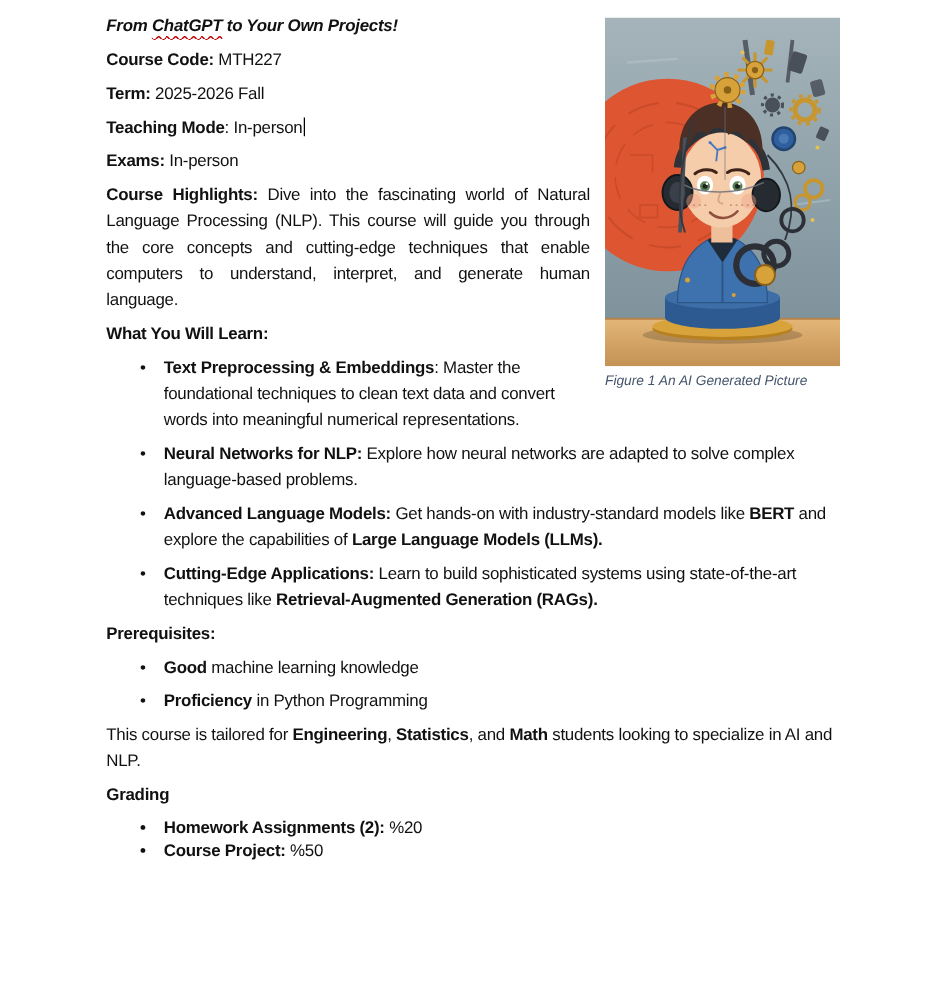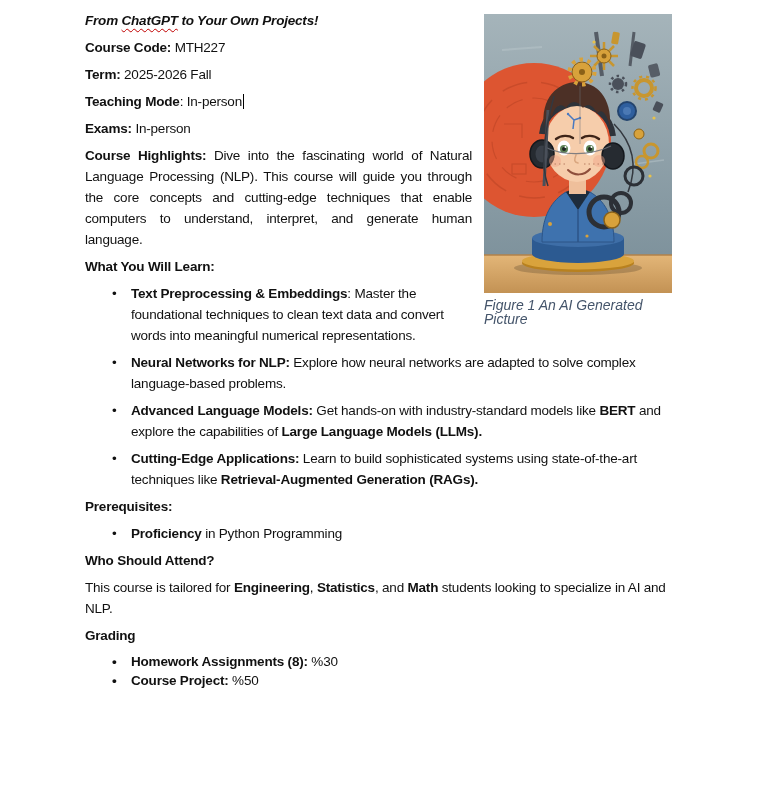--- a/index.html
+++ b/index.html
@@ -10,21 +10,21 @@
     padding:10px 86px 0 85px;box-sizing:border-box;
   }
   .b{font-weight:bold;}
   .i{font-style:italic;font-weight:bold;}
   .m{text-decoration:underline wavy #c00000 1px;text-underline-offset:3px;}
   p{margin:0 0 6px 0;}
   .justify{text-align:justify;}
   .caret{display:inline-block;width:1px;height:15px;background:#000;vertical-align:-3px;margin-left:1px;}
   figure.fig{float:right;width:188px;margin:4px 0 14px 12px;padding:0;}
   figure.fig svg{display:block;}
-  .figcap{font-size:14px;line-height:14px;font-style:italic;color:#44546a;letter-spacing:0;margin-top:5px;}
+  .figcap{font-size:11px;line-height:14px;font-style:italic;color:#44546a;letter-spacing:0;margin-top:5px;}
   ul.blist{list-style:none;margin:0 0 6px 0;padding:0 0 0 46px;}
   ul.blist li{position:relative;margin:0 0 6px 0;}
   ul.blist li::before{content:"\2022";position:absolute;left:-19px;top:0;}
   ul.tight li{margin:0;line-height:19px;}
   ul.tight li::before{font-weight:bold;}
 </style>
 </head>
 <body>
 
 <div class="page">
@@ -156,26 +156,26 @@
   <p><span class="b">What You Will Learn:</span></p>
   <ul class="blist">
     <li><span class="b">Text Preprocessing &amp; Embeddings</span><span>: Master the foundational techniques to clean text data and convert words into meaningful numerical representations.</span></li>
     <li><span class="b">Neural Networks for NLP:</span><span> Explore how neural networks are adapted to solve complex language-based problems.</span></li>
     <li><span class="b">Advanced Language Models:</span><span> Get hands-on with industry-standard models like </span><span class="b">BERT</span><span> and explore the capabilities of </span><span class="b">Large Language Models (LLMs).</span></li>
     <li><span class="b">Cutting-Edge Applications:</span><span> Learn to build sophisticated systems using state-of-the-art techniques like </span><span class="b">Retrieval-Augmented Generation (RAGs).</span></li>
   </ul>
 
   <p><span class="b">Prerequisites:</span></p>
   <ul class="blist">
+    <li><span class="b">Good</span><span> machine learning knowledge</span></li>
     <li><span class="b">Proficiency</span><span> in Python Programming</span></li>
   </ul>
 
-  <p><span class="b">Who Should Attend?</span></p>
   <p><span>This course is tailored for </span><span class="b">Engineering</span><span>, </span><span class="b">Statistics</span><span>, and </span><span class="b">Math</span><span> students looking to specialize in AI and NLP.</span></p>
 
   <p><span class="b">Grading</span></p>
   <ul class="blist tight">
-    <li><span class="b">Homework Assignments (8):</span><span> %30</span></li>
+    <li><span class="b">Homework Assignments (2):</span><span> %20</span></li>
     <li><span class="b">Course Project:</span><span> %50</span></li>
 
   </ul>
 
 </div>
 
 </body></html>

